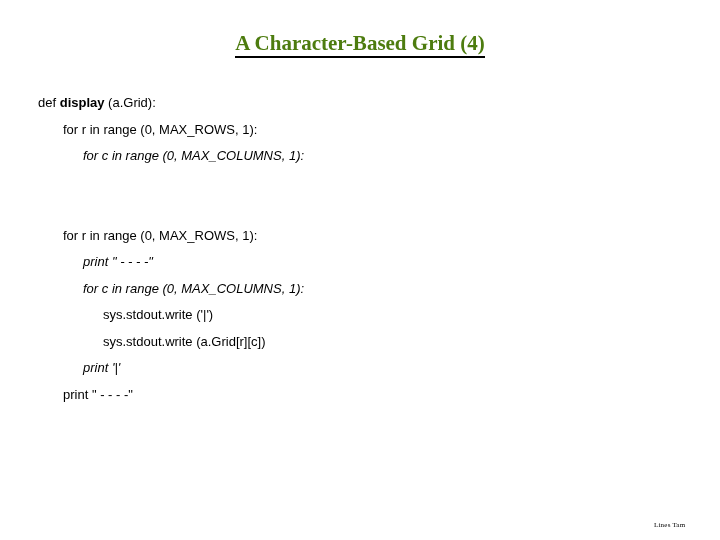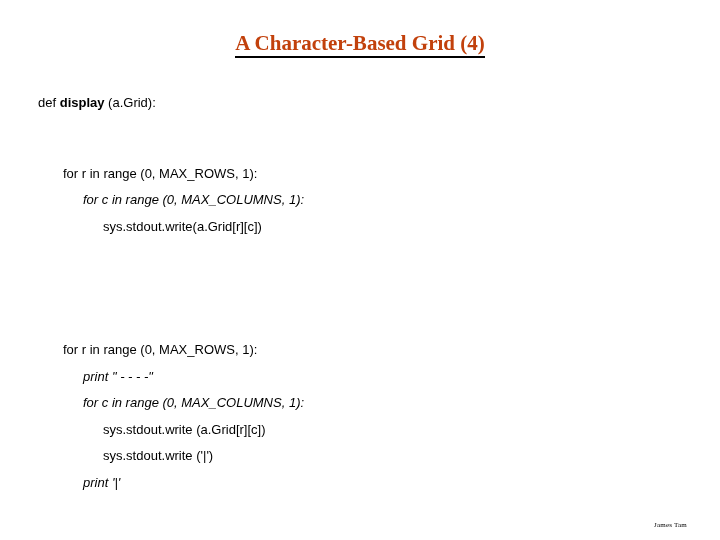--- a/index.html
+++ b/index.html
@@ -21,21 +21,21 @@
     position: absolute;
     left: 0;
     top: 31px;
     width: 720px;
     text-align: center;
     font-family: "Liberation Serif", serif;
     font-weight: bold;
     font-size: 21px;
     line-height: 24px;
     letter-spacing: 0px;
-    color: #c2410c;
+    color: #4d7c0f;
     white-space: nowrap;
   }
   #slide-title .title-inner {
     display: inline-block;
     border-bottom: 2px solid #000000;
     padding-bottom: 1px;
   }
   #code-body {
     position: absolute;
     left: 38px;
@@ -47,21 +47,21 @@
     font-size: 13px;
     line-height: 26.5px;
     height: 26.5px;
     color: #000000;
     white-space: pre;
   }
   .code-line.blank {
     height: 26.5px;
   }
   .ind-0 { padding-left: 0px; }
-  .ind-1 { padding-left: 25px; margin-top: 44px; }
+  .ind-1 { padding-left: 25px; }
   .ind-2 { padding-left: 45px; font-style: italic; }
   .ind-3 { padding-left: 65px; }
   .seg-bold { font-weight: bold; }
   .seg-normal { font-weight: normal; }
   #footer-credit {
     position: absolute;
     left: 654px;
     top: 521px;
     font-family: "Liberation Serif", serif;
     font-size: 7px;
@@ -77,27 +77,26 @@
 <div id="slide">
 
   <div id="slide-title">
     <span class="title-inner">A Character-Based Grid (4)</span>
   </div>
 
   <div id="code-body">
       <div class="code-line ind-0"><span class="seg-normal">def </span><span class="seg-bold">display</span><span class="seg-normal"> (a.Grid):</span></div>
       <div class="code-line ind-1"><span class="seg-normal">for r in range (0, MAX_ROWS, 1):</span></div>
       <div class="code-line ind-2"><span class="seg-normal">for c in range (0, MAX_COLUMNS, 1):</span></div>
-      <div class="code-line ind-3"><span class="seg-normal">sys.stdout.write(a.Grid[r][c])</span></div>
       <div class="code-line ind-0 blank"></div>
       <div class="code-line ind-0 blank"></div>
       <div class="code-line ind-1"><span class="seg-normal">for r in range (0, MAX_ROWS, 1):</span></div>
       <div class="code-line ind-2"><span class="seg-normal">print " - - - -"</span></div>
       <div class="code-line ind-2"><span class="seg-normal">for c in range (0, MAX_COLUMNS, 1):</span></div>
+      <div class="code-line ind-3"><span class="seg-normal">sys.stdout.write ('|')</span></div>
       <div class="code-line ind-3"><span class="seg-normal">sys.stdout.write (a.Grid[r][c])</span></div>
-      <div class="code-line ind-3"><span class="seg-normal">sys.stdout.write ('|')</span></div>
       <div class="code-line ind-2"><span class="seg-normal">print '|'</span></div>
       <div class="code-line ind-1"><span class="seg-normal">print " - - - -"</span></div>
     </div>
 
-  <div id="footer-credit">James Tam</div>
+  <div id="footer-credit">Lines Tam</div>
 
 </div>
 
 </body></html>

